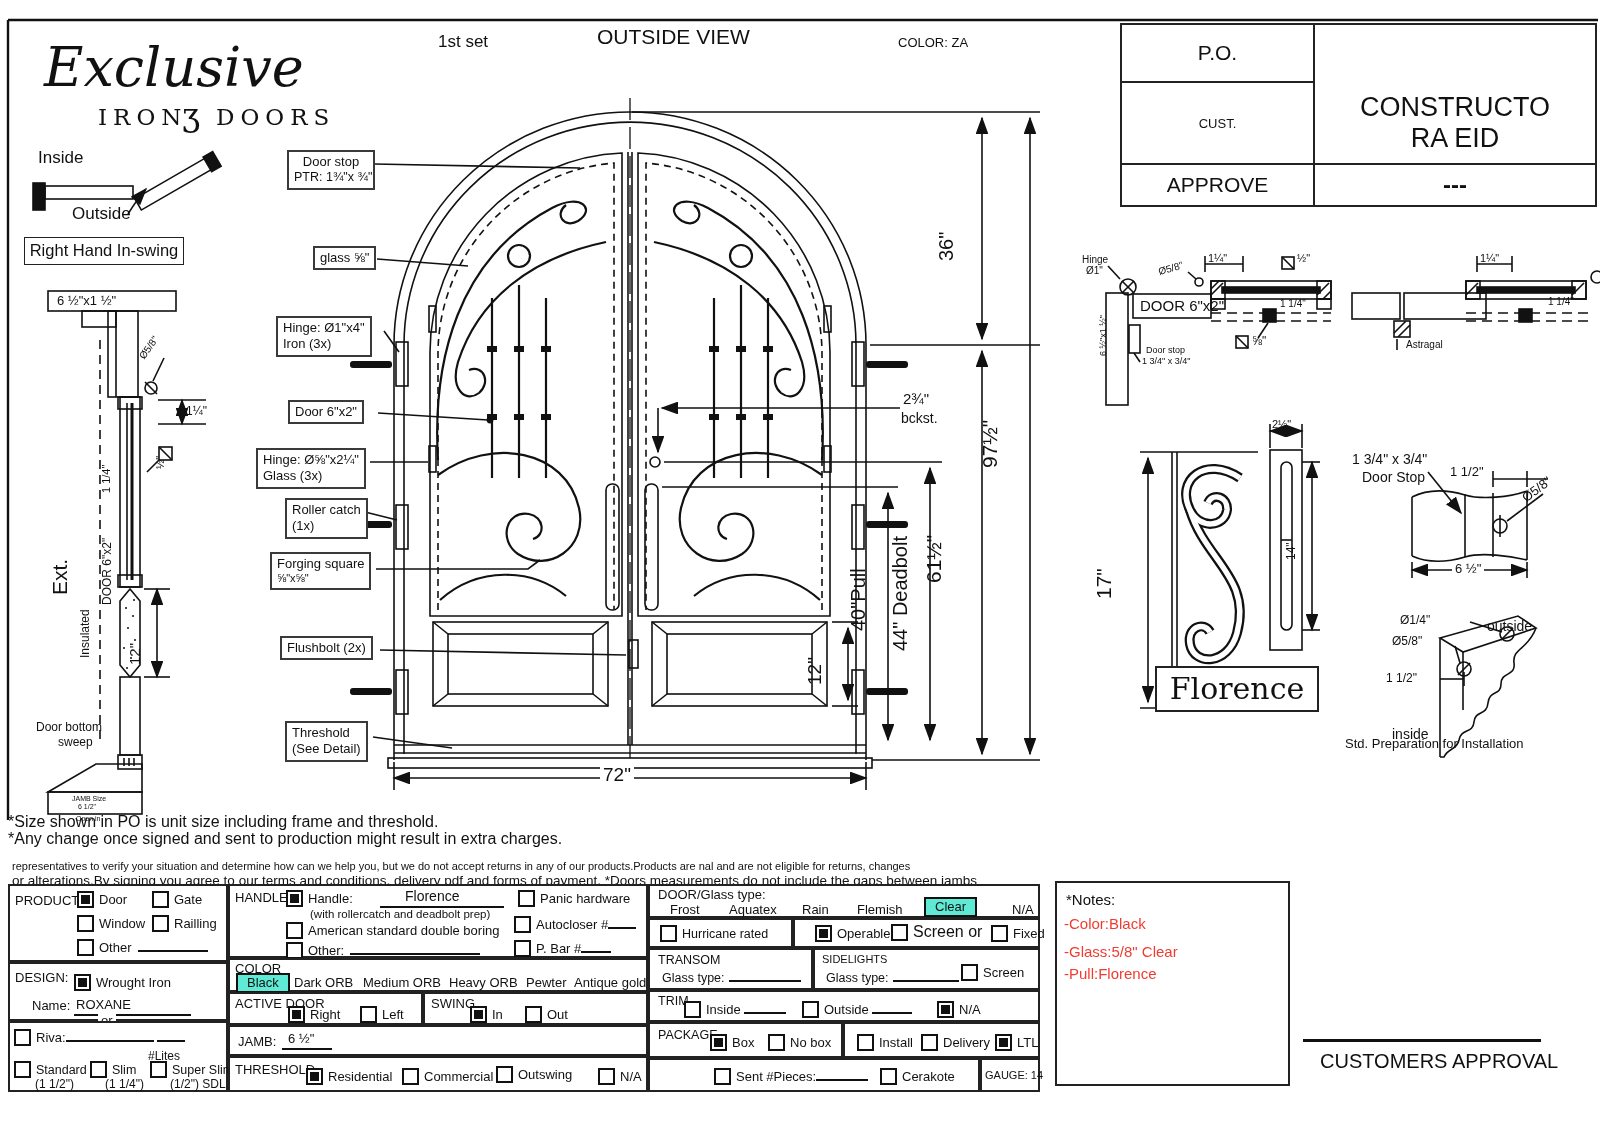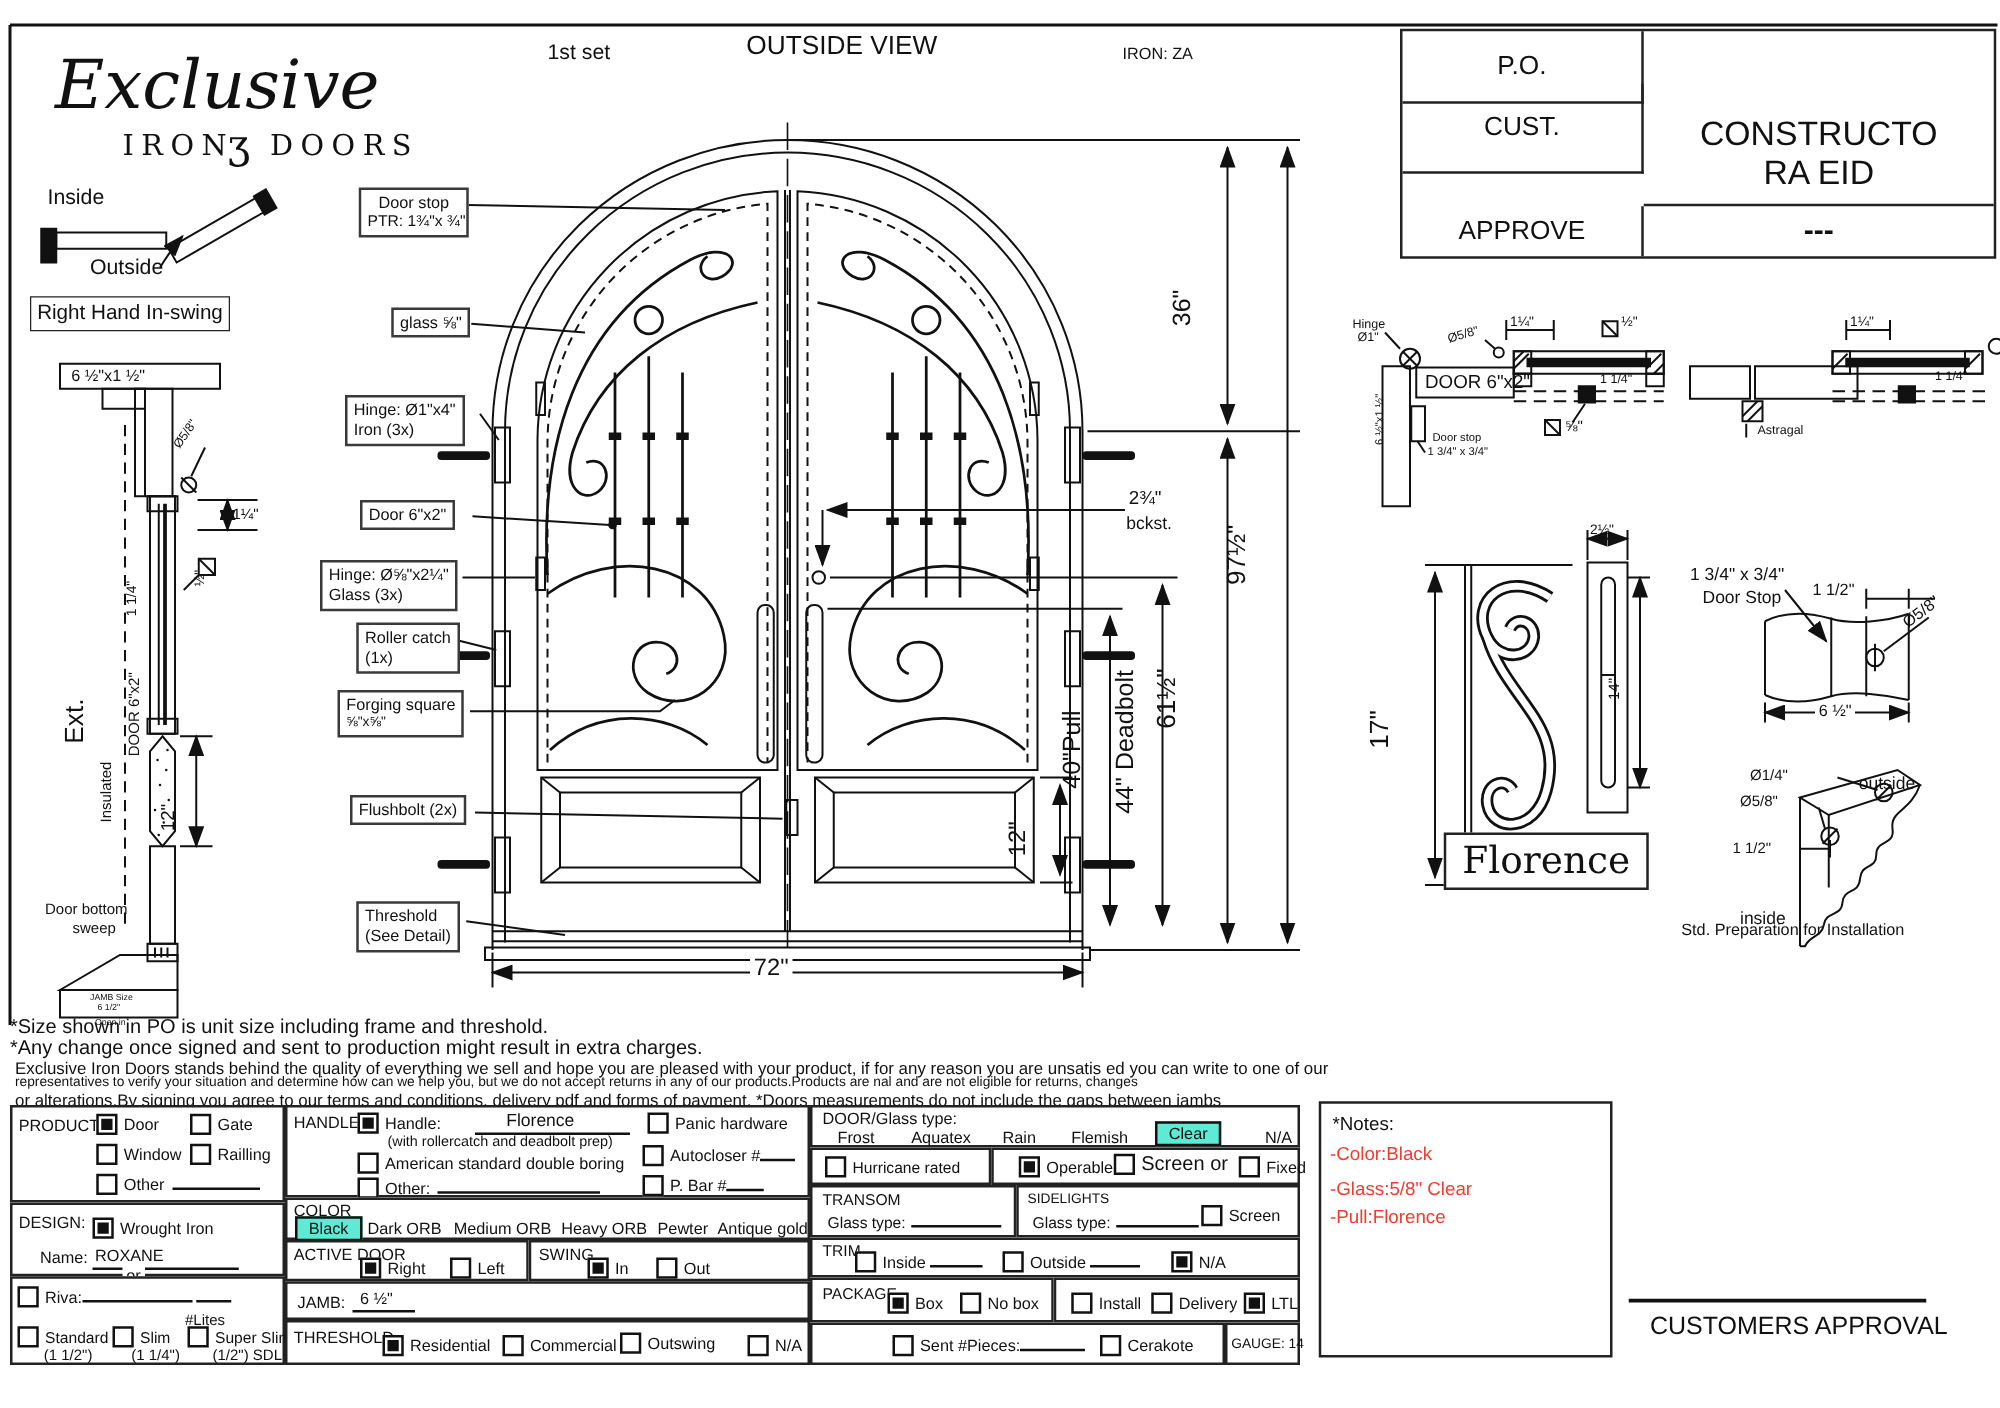--- a/index.html
+++ b/index.html
@@ -309,29 +309,29 @@
     </g>
   </svg>
 
   <div class="lbl serif" style="left:44px;top:36px;font-size:54px;font-style:italic">Exclusive</div>
   <div class="lbl serif" style="left:98px;top:104px;font-size:23px;letter-spacing:6px">IRON</div>
   <div class="lbl serif" style="left:182px;top:96px;font-size:32px">ʒ</div>
   <div class="lbl serif" style="left:216px;top:104px;font-size:23px;letter-spacing:6px">DOORS</div>
 
   <div class="lbl" style="left:438px;top:32px;font-size:17px">1st set</div>
   <div class="lbl" style="left:597px;top:25px;font-size:21px">OUTSIDE VIEW</div>
-  <div class="lbl" style="left:898px;top:35px;font-size:13px">IRON: ZA</div>
+  <div class="lbl" style="left:898px;top:35px;font-size:13px">COLOR: ZA</div>
 
   <div class="lbl" style="left:38px;top:148px;font-size:17px">Inside</div>
   <div class="lbl" style="left:72px;top:204px;font-size:17px">Outside</div>
   <div class="box" style="left:24px;top:237px;width:160px;height:28px;border-width:1.5px;font-size:16.5px;text-align:center;line-height:25px">Right Hand In-swing</div>
 
   <div class="box" style="left:1120px;top:23px;width:477px;height:184px;border-width:2.5px">
     <div style="position:absolute;left:0;top:0;width:193px;height:58px;border-right:2.5px solid #222;border-bottom:2.5px solid #222;display:flex;align-items:center;justify-content:center;font-size:21px">P.O.</div>
-    <div style="position:absolute;left:0;top:42px;width:193px;height:72px;border-right:2.5px solid #222;border-bottom:2.5px solid #222;display:flex;align-items:center;justify-content:center;font-size:21px">CUST.</div>
+    <div style="position:absolute;left:0;top:58px;width:193px;height:82px;border-right:2.5px solid #222;border-bottom:2.5px solid #222;display:flex;align-items:center;justify-content:center;font-size:13px">CUST.</div>
     <div style="position:absolute;left:193px;top:58px;width:280px;height:82px;border-bottom:2.5px solid #222;display:flex;align-items:center;justify-content:center;font-size:27px;line-height:1.15;text-align:center">
       <span style="display:inline-block;width:200px;word-break:break-all">CONSTRUCTORA EID</span>
     </div>
     <div style="position:absolute;left:0;top:140px;width:193px;height:40px;border-right:2.5px solid #222;display:flex;align-items:center;justify-content:center;font-size:21px">APPROVE</div>
     <div style="position:absolute;left:193px;top:140px;width:280px;height:40px;display:flex;align-items:center;justify-content:center;font-size:24px;font-weight:bold">---</div>
   </div>
 
   <div class="call" style="left:287px;top:150px;width:88px">
     <div>Door stop</div>
       <div style="font-size:12.5px">PTR: 1¾"x ¾"</div>
@@ -412,21 +412,20 @@
   <div class="lbl wbg" style="left:1452px;top:561px;font-size:13px">6 ½"</div>
   <div class="lbl" style="left:1400px;top:613px;font-size:12px">Ø1/4"</div>
   <div class="lbl" style="left:1487px;top:618px;font-size:14px">outside</div>
   <div class="lbl" style="left:1392px;top:634px;font-size:12px">Ø5/8"</div>
   <div class="lbl" style="left:1386px;top:671px;font-size:12px">1 1/2"</div>
   <div class="lbl" style="left:1392px;top:726px;font-size:14px">inside</div>
   <div class="lbl" style="left:1345px;top:736px;font-size:13px">Std. Preparation for Installation</div>
 
   <div class="lbl" style="left:8px;top:813px;font-size:16px">*Size shown in PO is unit size including frame and threshold.</div>
   <div class="lbl" style="left:8px;top:830px;font-size:16px">*Any change once signed and sent to production might result in extra charges.</div>
-  <div class="lbl" style="left:12px;top:847px;font-size:13.5px">Exclusive Iron Doors stands behind the quality of everything we sell and hope you are pleased with your product, if for any reason you are unsatis   ed you can write to one of our</div>
   <div class="lbl" style="left:12px;top:860px;font-size:11px">representatives to verify your situation and determine how can we help you, but we do not accept returns in any of our products.Products are    nal and are not eligible for returns, changes</div>
   <div class="lbl" style="left:12px;top:873px;font-size:13.5px">or alterations.By signing you agree to our terms and conditions, delivery pdf and forms of payment. *Doors measurements do not include the gaps between jambs</div>
 
   <div>
 
     <div class="box" style="left:8px;top:884px;width:220px;height:78px">
       <span class="lbl" style="left:5px;top:7px;font-size:13px">PRODUCT:</span>
       <span class="lbl" style="left:67px;top:5px;font-size:13px"><span class="cb on"></span><span>Door</span></span>
       <span class="lbl" style="left:142px;top:5px;font-size:13px"><span class="cb"></span><span>Gate</span></span>
       <span class="lbl" style="left:67px;top:29px;font-size:13px"><span class="cb"></span><span>Window</span></span>

